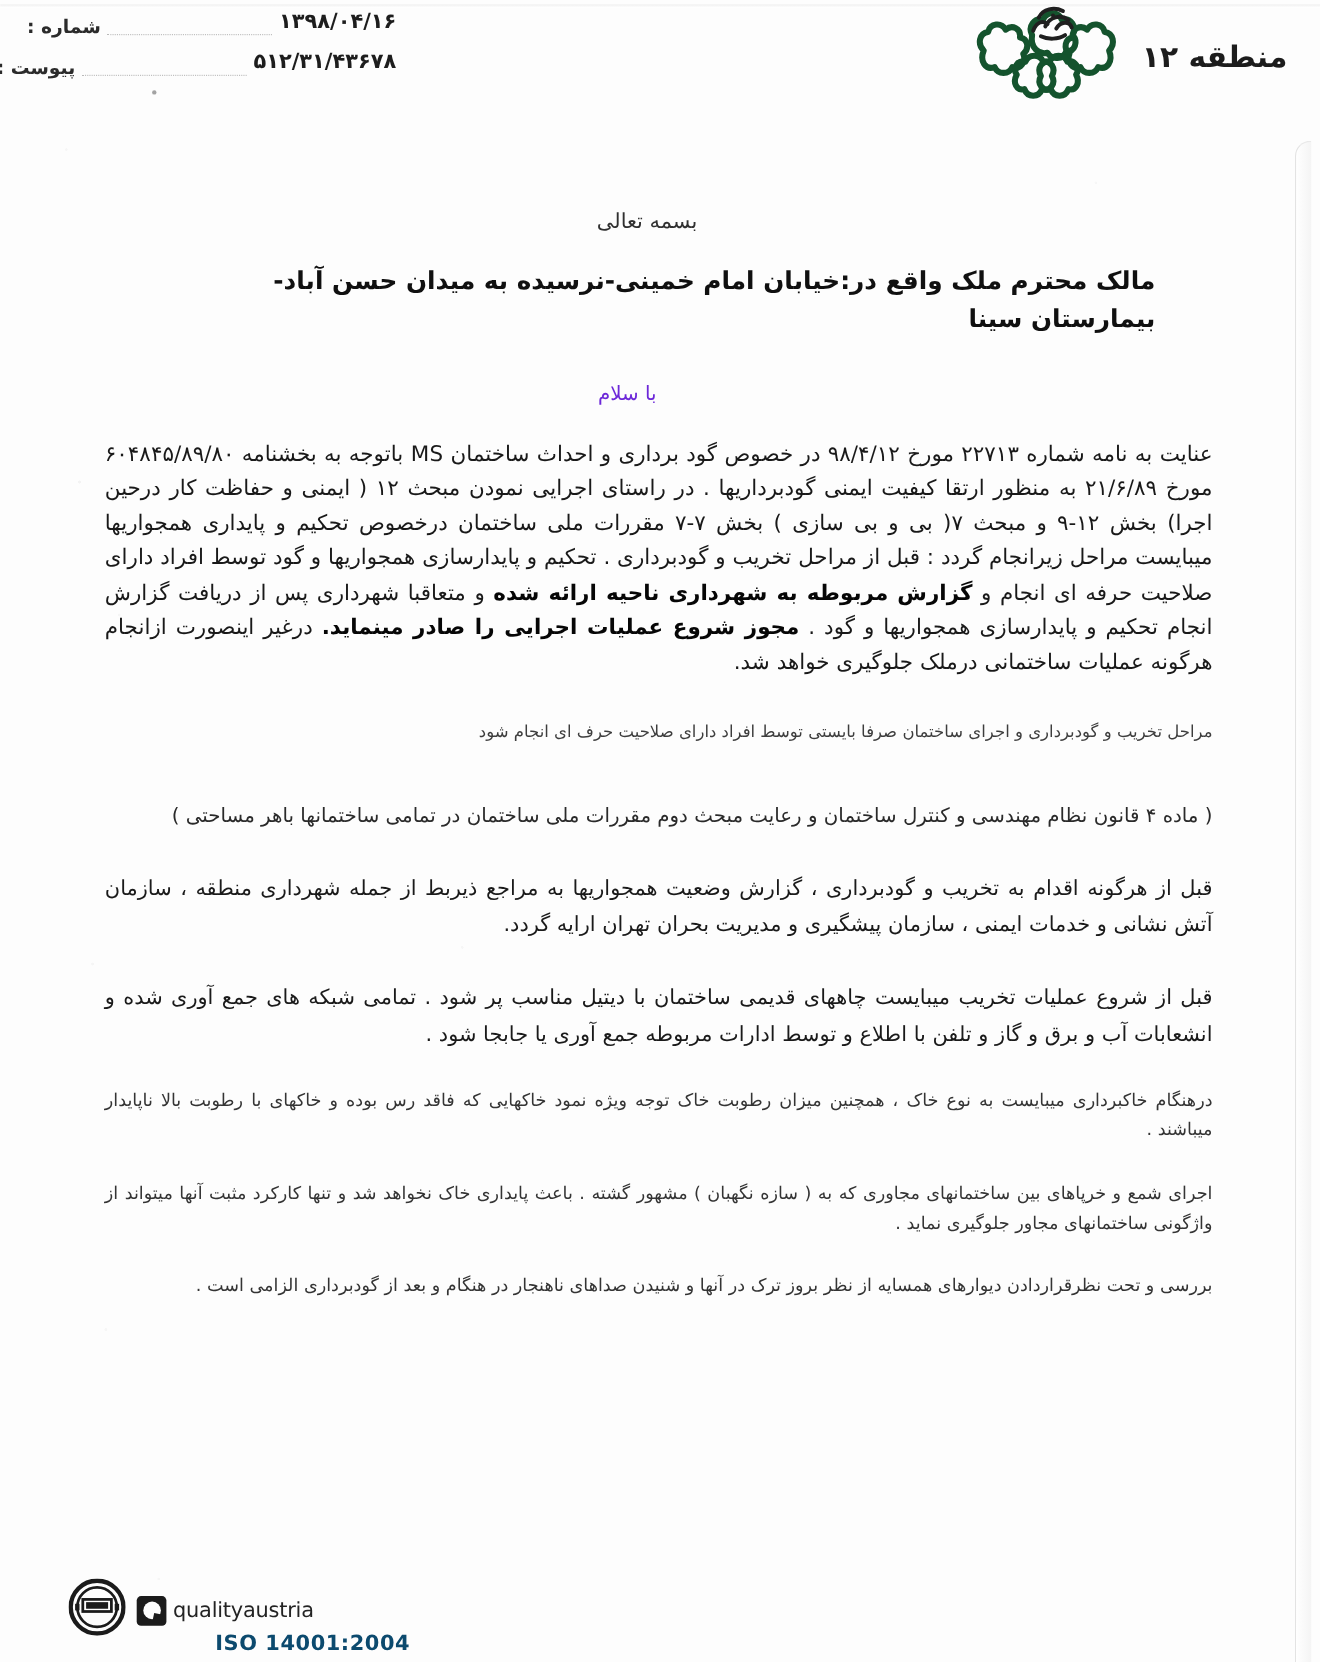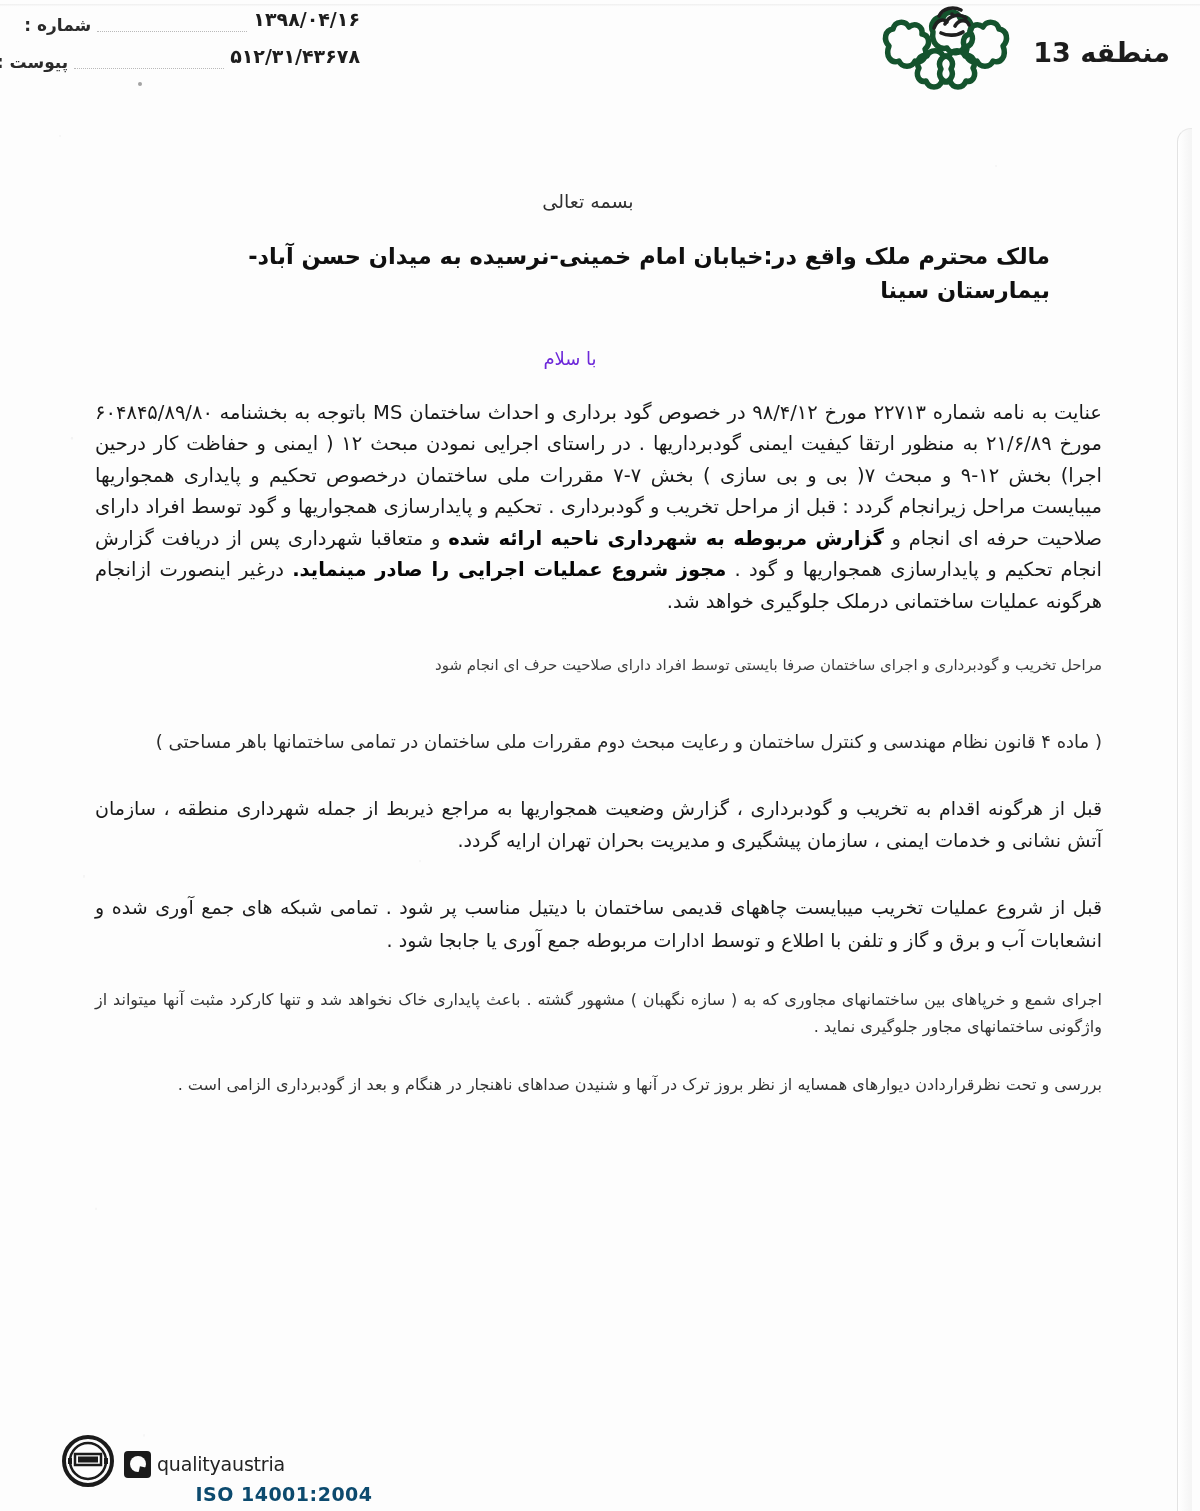--- a/index.html
+++ b/index.html
@@ -332,21 +332,21 @@
       </div>
       <div class="meta-row meta-row--attach">
         <span class="meta-value">۵۱۲/۳۱/۴۳۶۷۸</span>
         <span class="meta-dots"></span>
         <span class="meta-label">پیوست :</span>
       </div>
       <span class="stray-dot"></span>
     </div>
 
     <div class="brand">
-      <span class="district-label">منطقه 13</span>
+      <span class="district-label">منطقه ۱۲</span>
       <svg class="crest" viewBox="0 0 150 100">
         <g fill="none" stroke="#14532d" stroke-width="5.5" stroke-linejoin="round" stroke-linecap="round">
 
           <path d="M18 44 C12 38 14 28 22 27 C24 19 34 18 38 25
                    C44 20 52 24 51 32 C58 33 60 42 54 47
                    C57 54 51 62 44 59 C41 66 31 66 28 59
                    C20 62 14 54 18 44 Z"></path>
 
           <path d="M132 44 C138 38 136 28 128 27 C126 19 116 18 112 25
                    C106 20 98 24 99 32 C92 33 90 42 96 47
@@ -393,20 +393,21 @@
     </p>
 
     <p class="para para--note">مراحل تخریب و گودبرداری و اجرای ساختمان صرفا بایستی توسط افراد دارای صلاحیت حرف ای انجام شود</p>
 
     <p class="para para--ref">( ماده ۴ قانون نظام مهندسی و کنترل ساختمان و رعایت مبحث دوم مقررات ملی ساختمان در تمامی ساختمانها باهر مساحتی )</p>
 
     <p class="para para--clause">قبل از هرگونه اقدام به تخریب و گودبرداری ، گزارش وضعیت همجواریها به مراجع ذیربط از جمله شهرداری منطقه ، سازمان آتش نشانی و خدمات ایمنی ، سازمان پیشگیری و مدیریت بحران تهران ارایه گردد.</p>
 
     <p class="para para--clause">قبل از شروع عملیات تخریب میبایست چاههای قدیمی ساختمان با دیتیل مناسب پر شود . تمامی شبکه های جمع آوری شده و انشعابات آب و برق و گاز و تلفن با اطلاع و توسط ادارات مربوطه جمع آوری یا جابجا شود .</p>
 
+    <p class="para para--clause-sm">درهنگام خاکبرداری میبایست به نوع خاک ، همچنین میزان رطوبت خاک توجه ویژه نمود خاکهایی که فاقد رس بوده و خاکهای با رطوبت بالا ناپایدار میباشند .</p>
 
     <p class="para para--clause-sm">اجرای شمع و خرپاهای بین ساختمانهای مجاوری که به ( سازه نگهبان ) مشهور گشته . باعث پایداری خاک نخواهد شد و تنها کارکرد مثبت آنها میتواند از واژگونی ساختمانهای مجاور جلوگیری نماید .</p>
 
     <p class="para para--clause-sm">بررسی و تحت نظرقراردادن دیوارهای همسایه از نظر بروز ترک در آنها و شنیدن صداهای ناهنجار در هنگام و بعد از گودبرداری الزامی است .</p>
   </div>
 
   <div class="cert-footer">
     <div class="cert-row">
       <svg class="iso-seal" viewBox="0 0 52 52">
         <circle cx="26" cy="26" r="24" fill="none" stroke="#1b1b1b" stroke-width="4"></circle>

